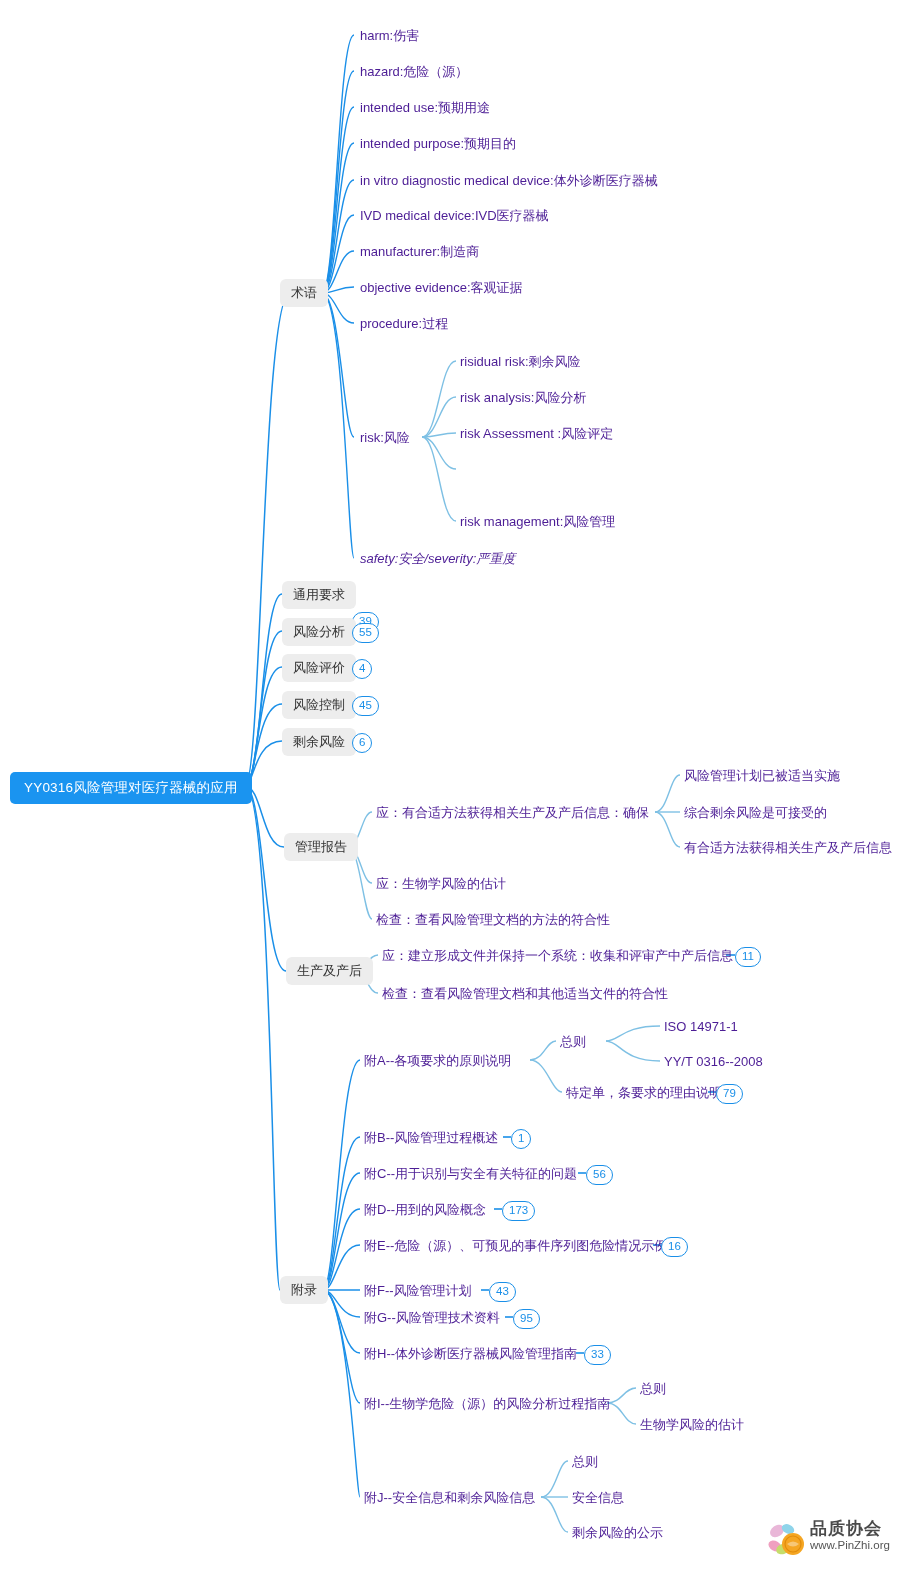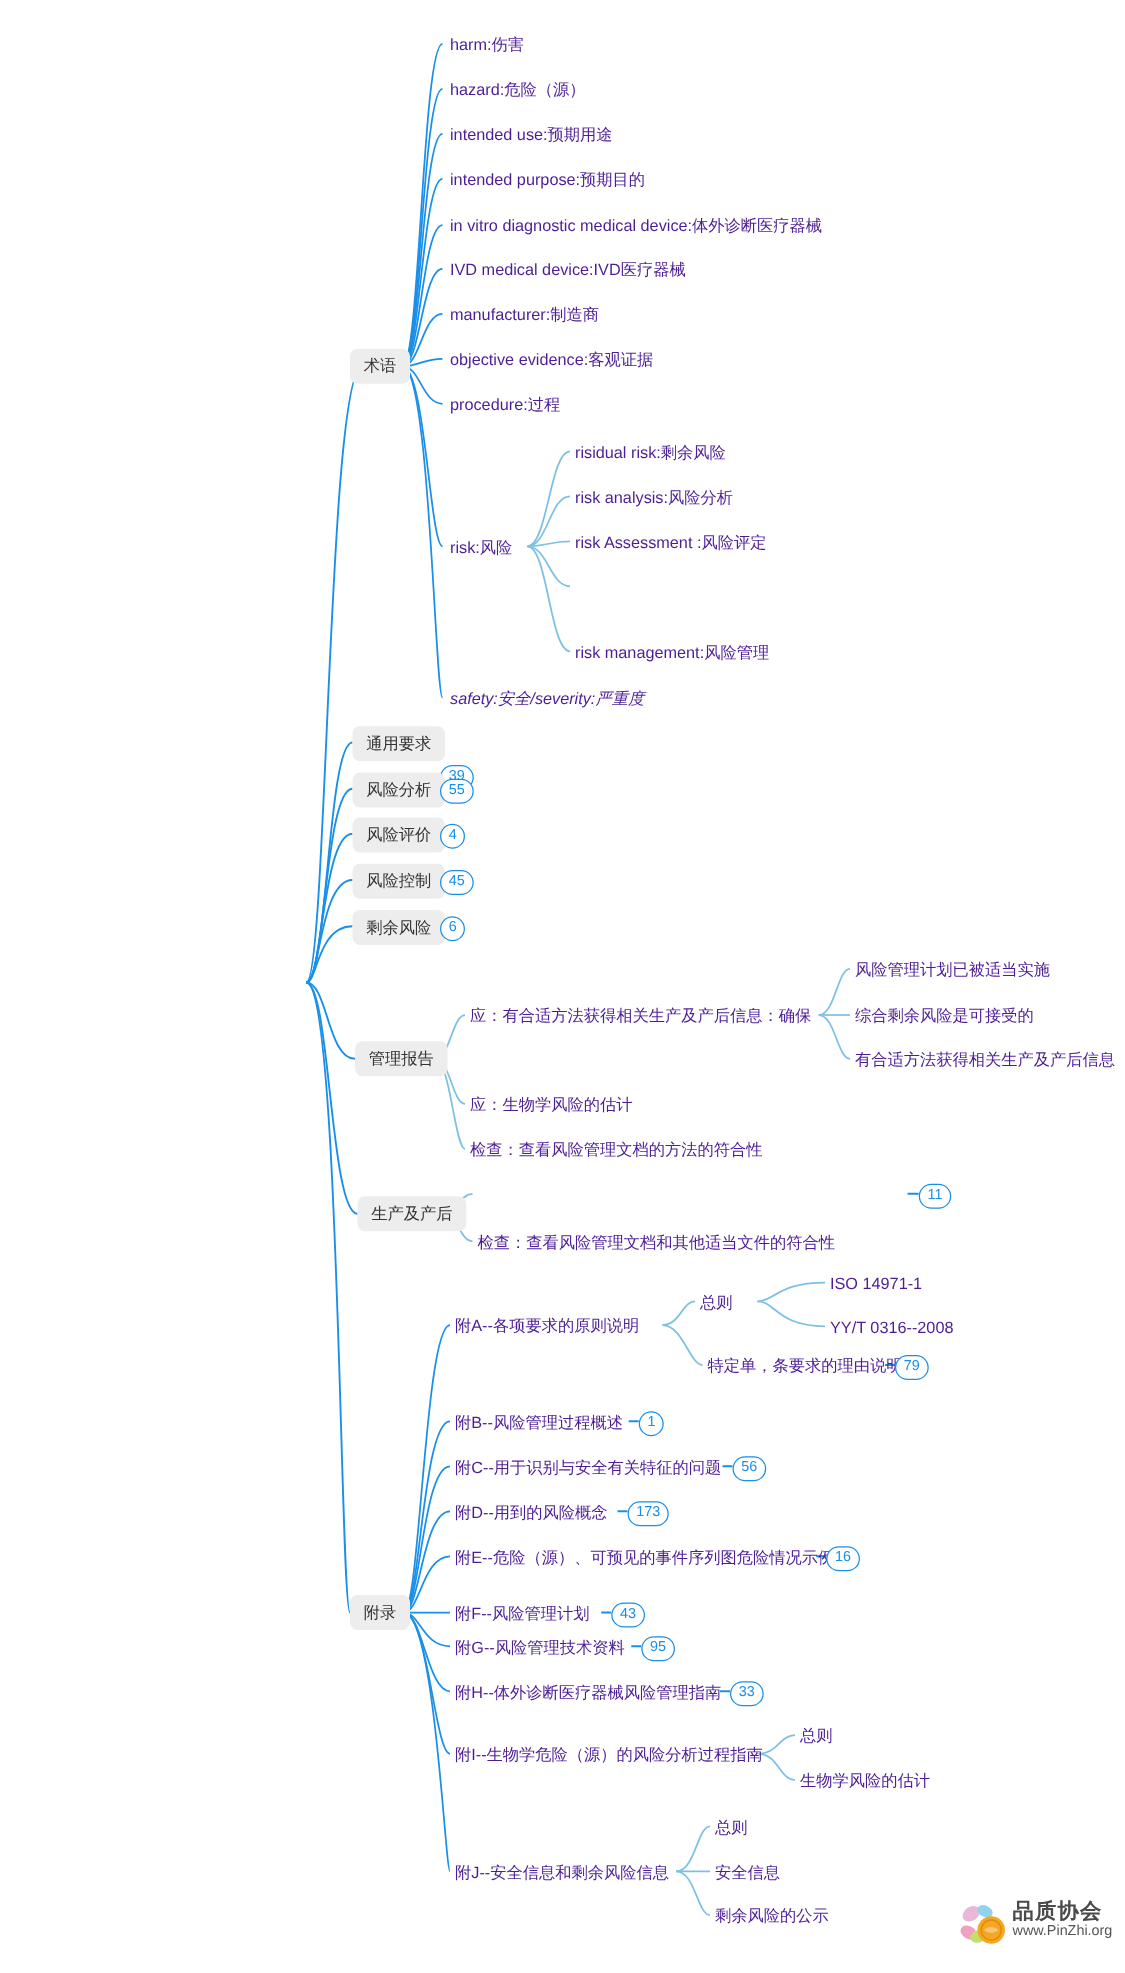--- a/index.html
+++ b/index.html
@@ -156,20 +156,21 @@
       <path d="M607,1403 C622,1403 624,1424 636,1424"></path>
     </g>
 
     <g fill="none" stroke="#7ec0e4" stroke-width="1.4">
       <path d="M541,1497 C556,1497 558,1461 568,1461"></path>
       <path d="M541,1497 L568,1497"></path>
       <path d="M541,1497 C556,1497 558,1532 568,1532"></path>
     </g>
   </svg>
 
+  <div class="node root">YY0316风险管理对医疗器械的应用</div>
 
   <div class="node chip" style="left:280px;top:279px;">术语</div>
 
   <div class="node leaf" style="left:360px;top:26px;">harm:伤害</div>
   <div class="node leaf" style="left:360px;top:62px;">hazard:危险（源）</div>
   <div class="node leaf" style="left:360px;top:98px;">intended use:预期用途</div>
   <div class="node leaf" style="left:360px;top:134px;">intended purpose:预期目的</div>
   <div class="node leaf" style="left:360px;top:171px;">in vitro diagnostic medical device:体外诊断医疗器械</div>
   <div class="node leaf" style="left:360px;top:206px;">IVD medical device:IVD医疗器械</div>
   <div class="node leaf" style="left:360px;top:242px;">manufacturer:制造商</div>
@@ -204,20 +205,21 @@
 
   <div class="node leaf" style="left:376px;top:803px;">应：有合适方法获得相关生产及产后信息：确保</div>
   <div class="node leaf" style="left:684px;top:766px;">风险管理计划已被适当实施</div>
   <div class="node leaf" style="left:684px;top:803px;">综合剩余风险是可接受的</div>
   <div class="node leaf" style="left:684px;top:838px;">有合适方法获得相关生产及产后信息</div>
 
   <div class="node leaf" style="left:376px;top:874px;">应：生物学风险的估计</div>
   <div class="node leaf" style="left:376px;top:910px;">检查：查看风险管理文档的方法的符合性</div>
 
   <div class="node chip" style="left:286px;top:957px;">生产及产后</div>
+  <div class="node leaf" style="left:382px;top:946px;">应：建立形成文件并保持一个系统：收集和评审产中产后信息</div>
   <div class="badge" style="left:735px;top:947px;">11</div>
   <div class="node leaf" style="left:382px;top:984px;">检查：查看风险管理文档和其他适当文件的符合性</div>
 
   <div class="node chip" style="left:280px;top:1276px;">附录</div>
 
   <div class="node leaf" style="left:364px;top:1051px;">附A--各项要求的原则说明</div>
   <div class="node leaf" style="left:560px;top:1032px;">总则</div>
   <div class="node leaf" style="left:664px;top:1017px;">ISO 14971-1</div>
   <div class="node leaf" style="left:664px;top:1052px;">YY/T 0316--2008</div>
   <div class="node leaf" style="left:566px;top:1083px;">特定单，条要求的理由说明</div>

